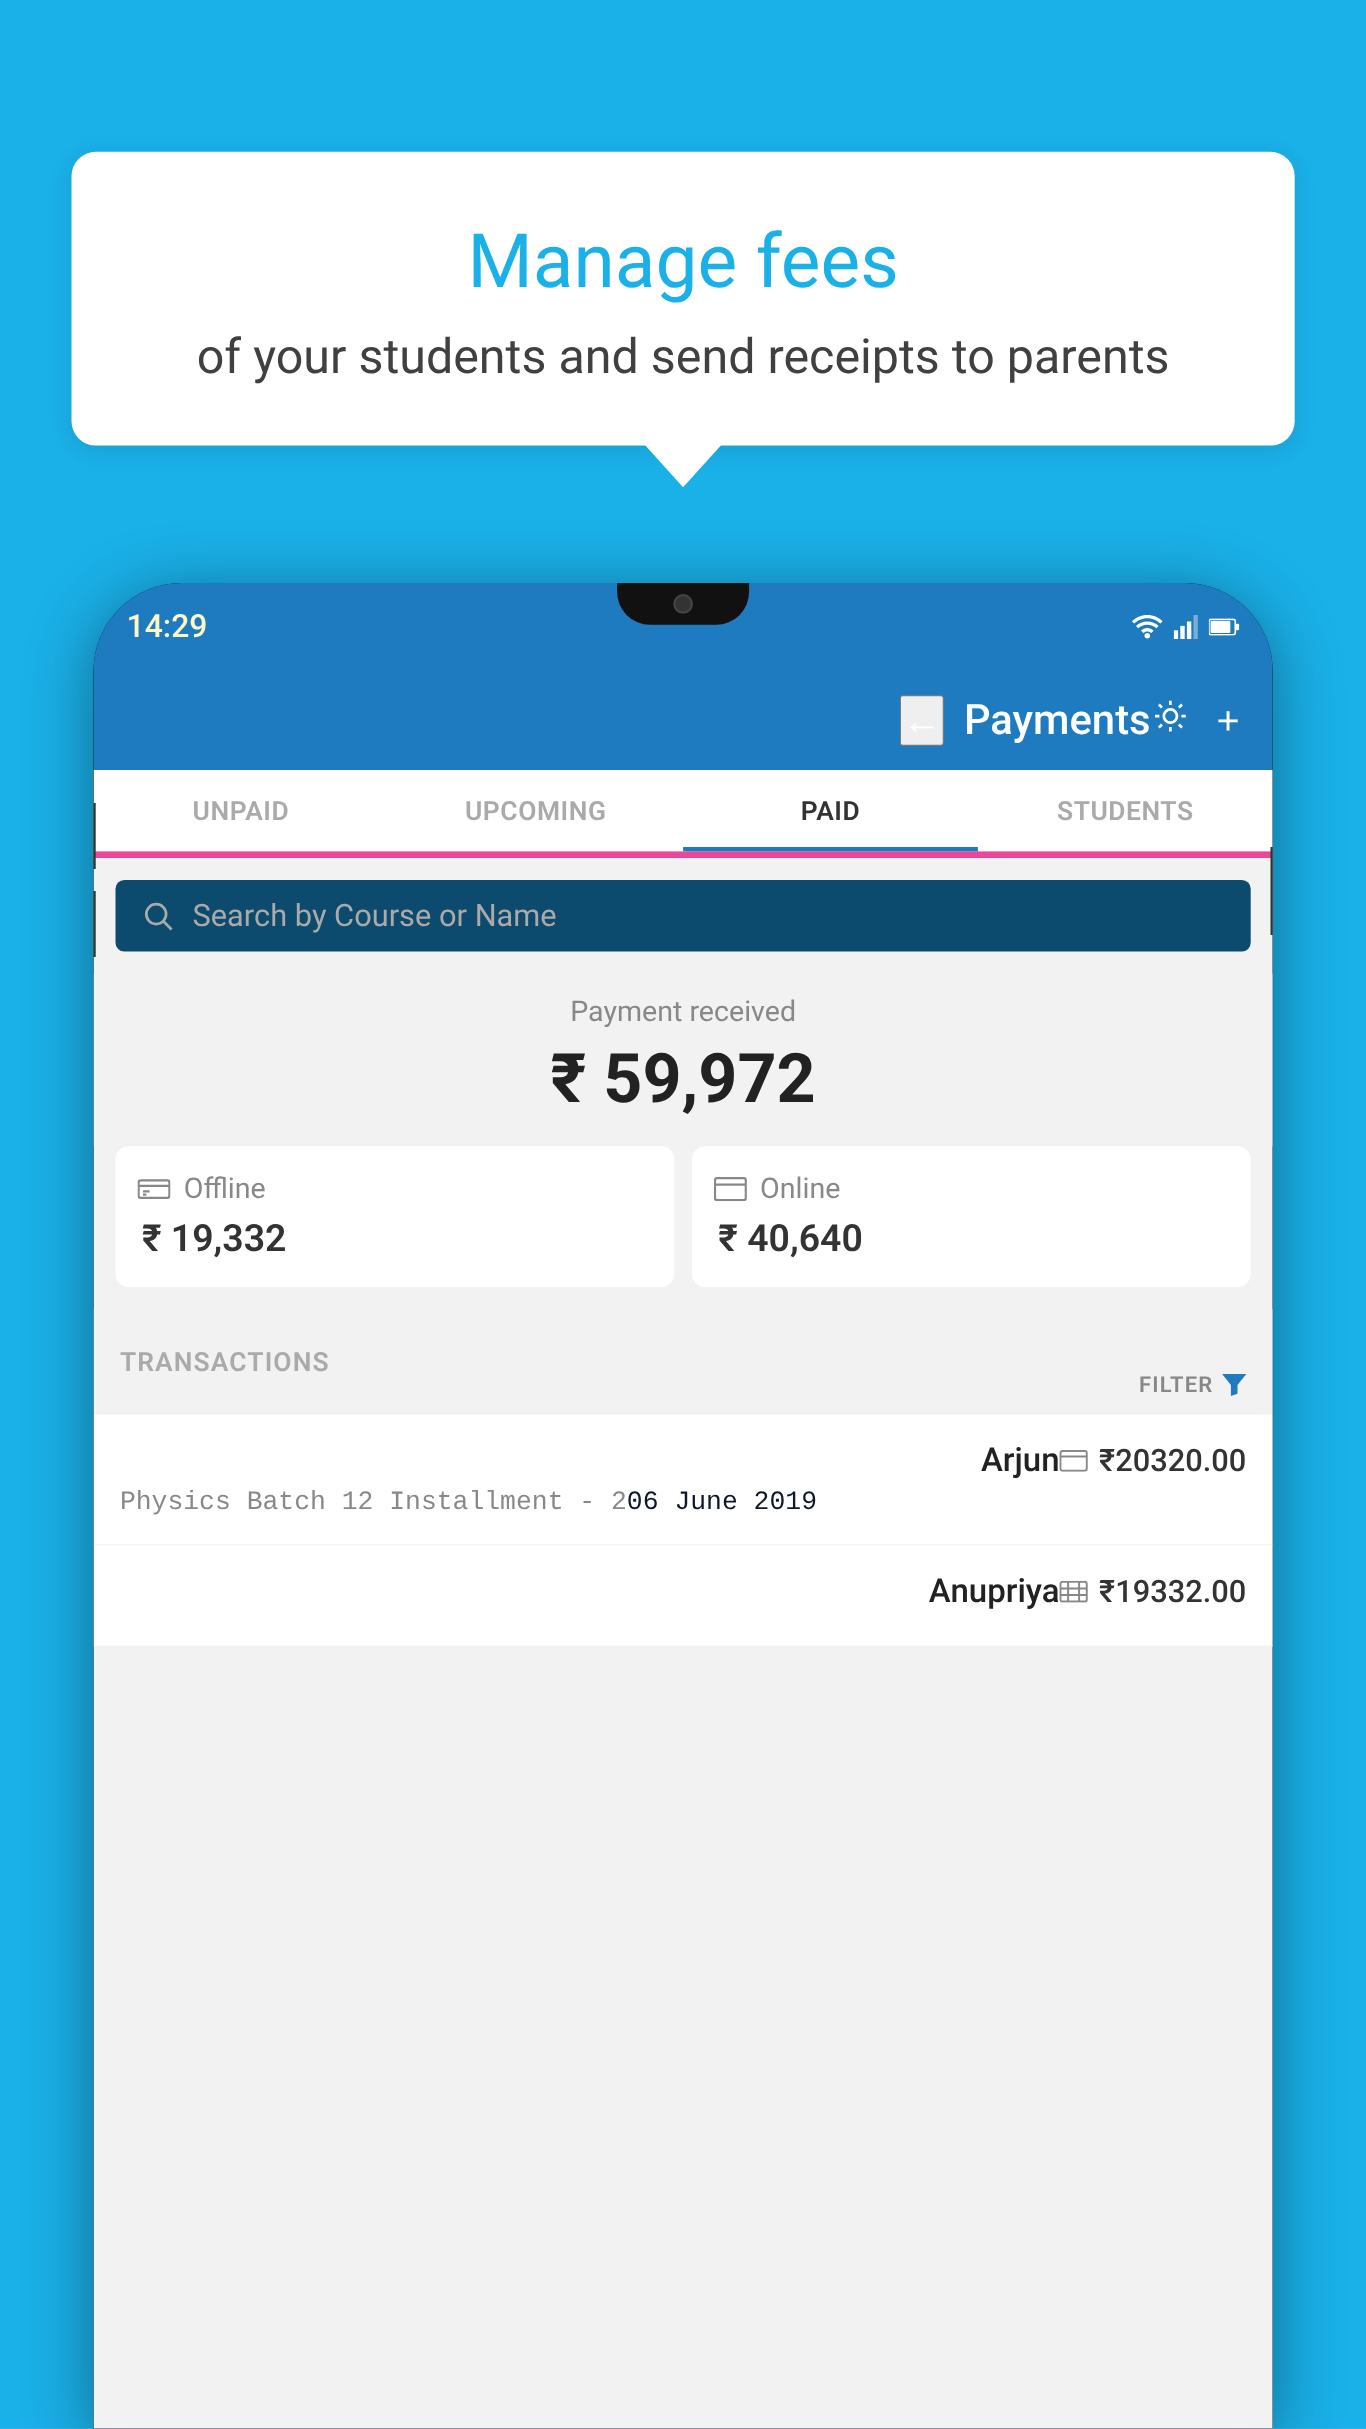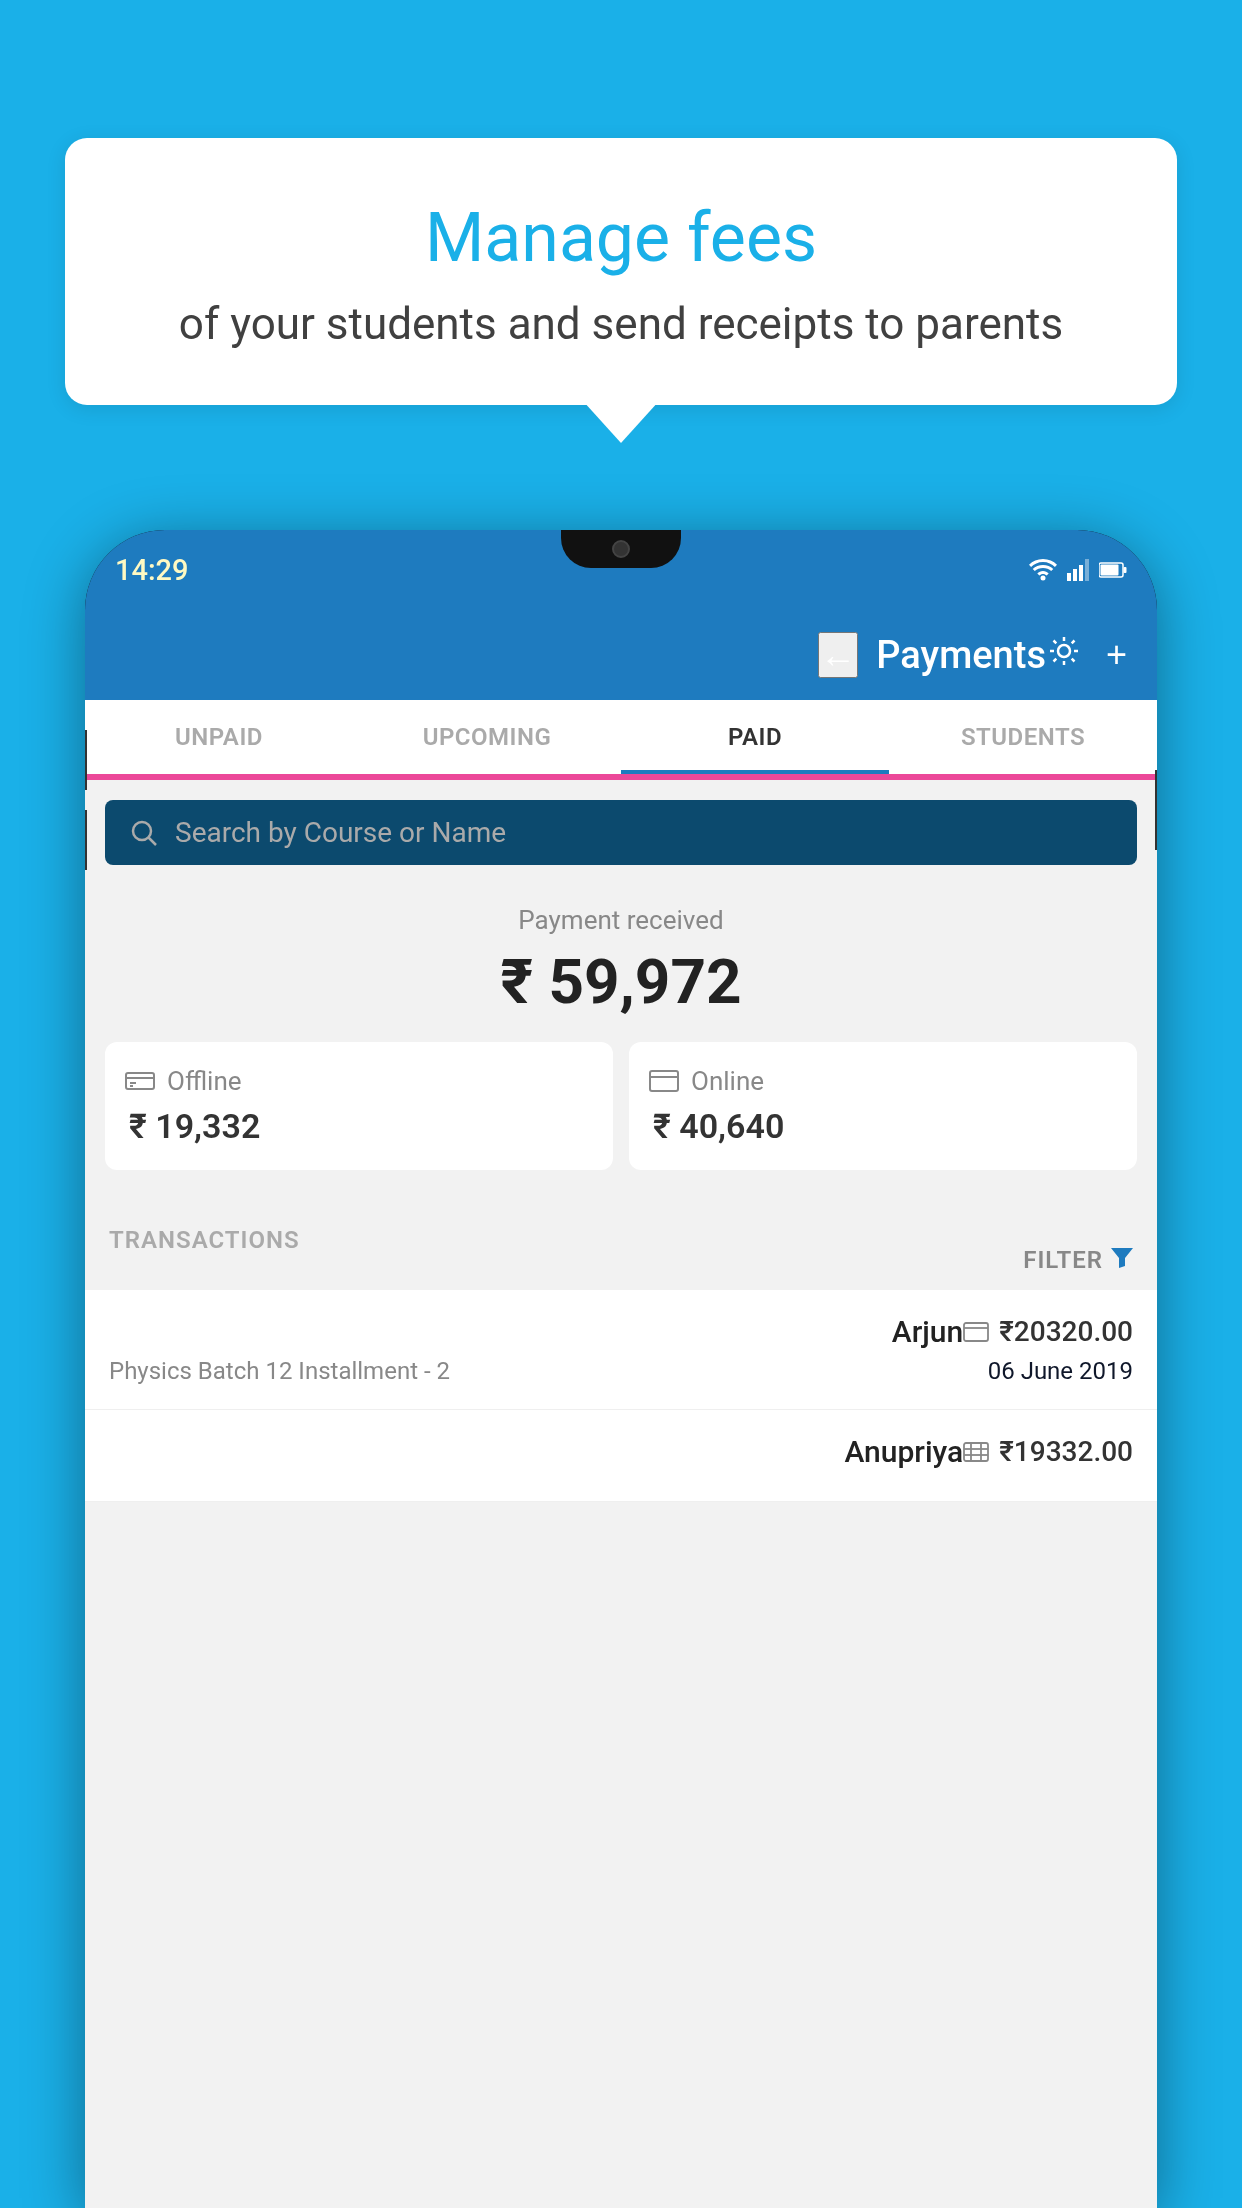--- a/index.html
+++ b/index.html
@@ -252,23 +252,24 @@
       background: #f2f2f2;
     }
     .transactions-label {
       color: #aaa;
       font-size: 24px;
       font-weight: 600;
       letter-spacing: 1px;
     }
     .filter-btn {
       display: flex;
+      align-items: center;
       gap: 8px;
       color: #888;
-      font-size: 24px;
+      font-size: 20px;
       font-weight: 600;
       letter-spacing: 1px;
       margin-top: 40px;
     }
 
     
     .transaction-row {
       background: white;
       padding: 24px 24px;
       border-bottom: 1px solid #efefef;
@@ -289,21 +290,22 @@
       align-items: center;
       gap: 10px;
     }
     .tx-amount {
       font-size: 28px;
       color: #333;
       font-weight: 500;
     }
     .transaction-bottom {
       display: flex;
-      justify-content: space-between;
+      justify-content: flex-start;
+      font-family: Liberation Mono, monospace;
     }
     .course-name {
       font-size: 24px;
       color: #888;
     }
     .tx-date {
       font-size: 24px;
       color: #0f172a;
     }
 

